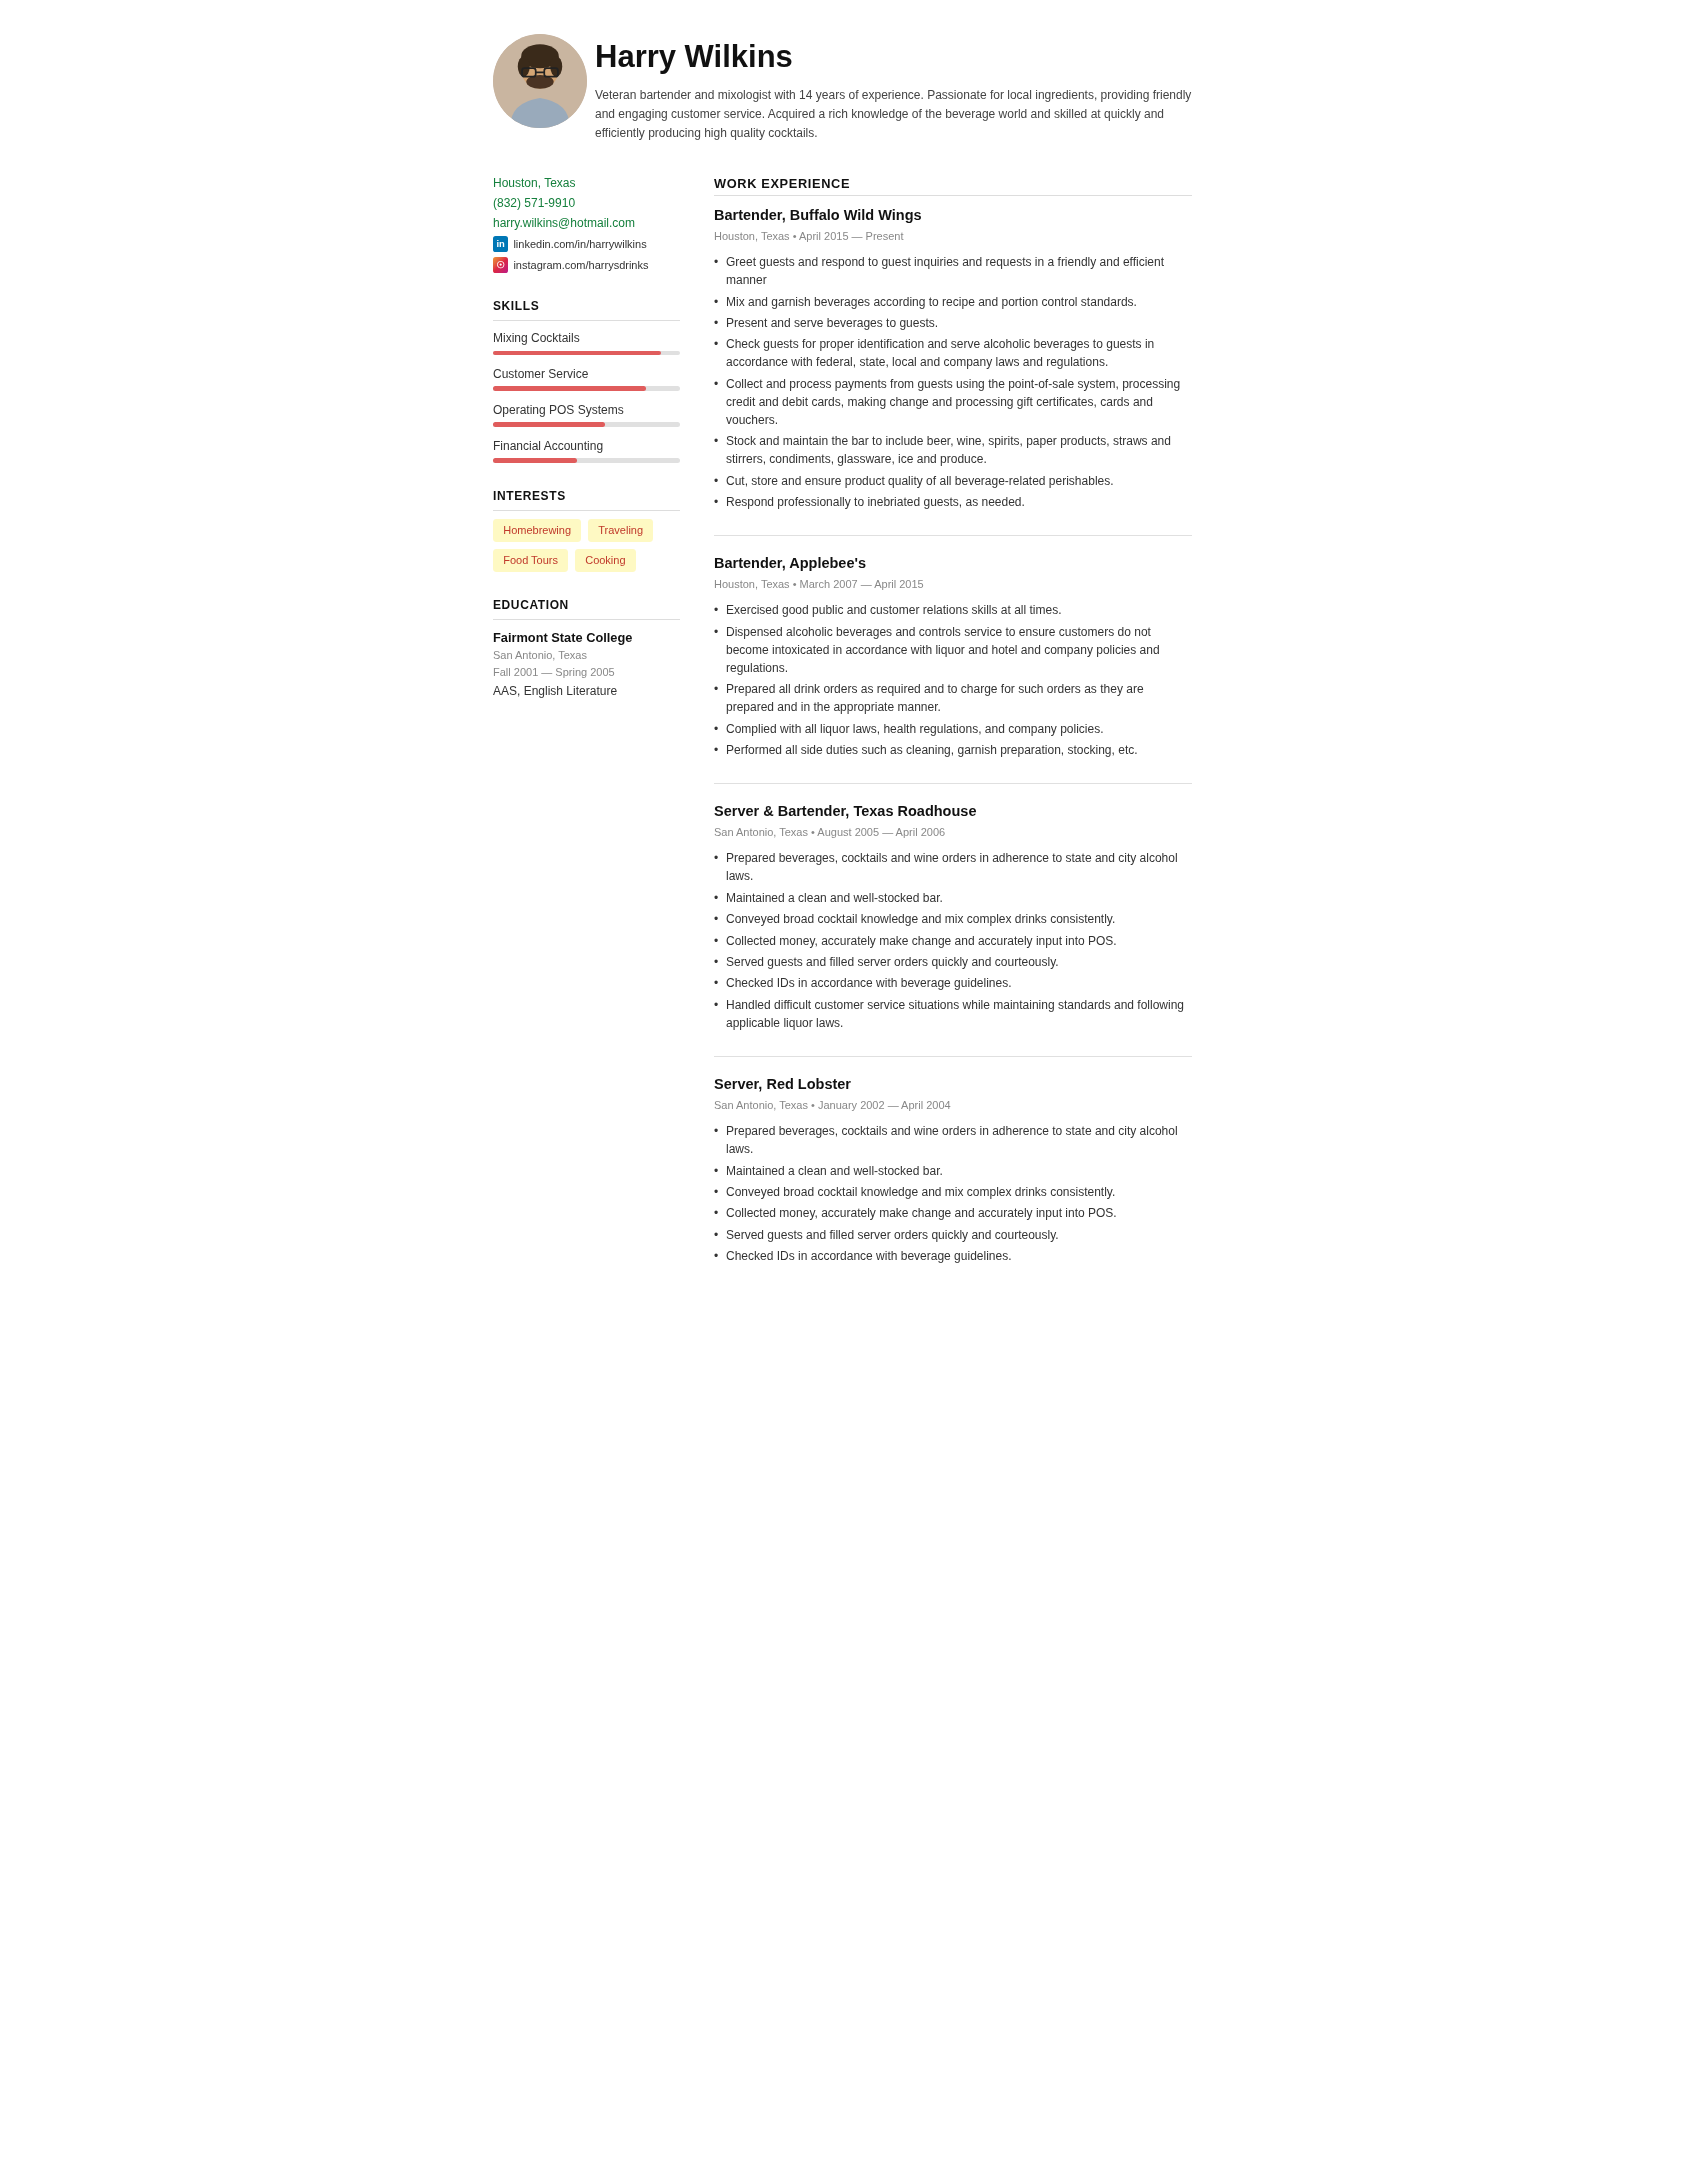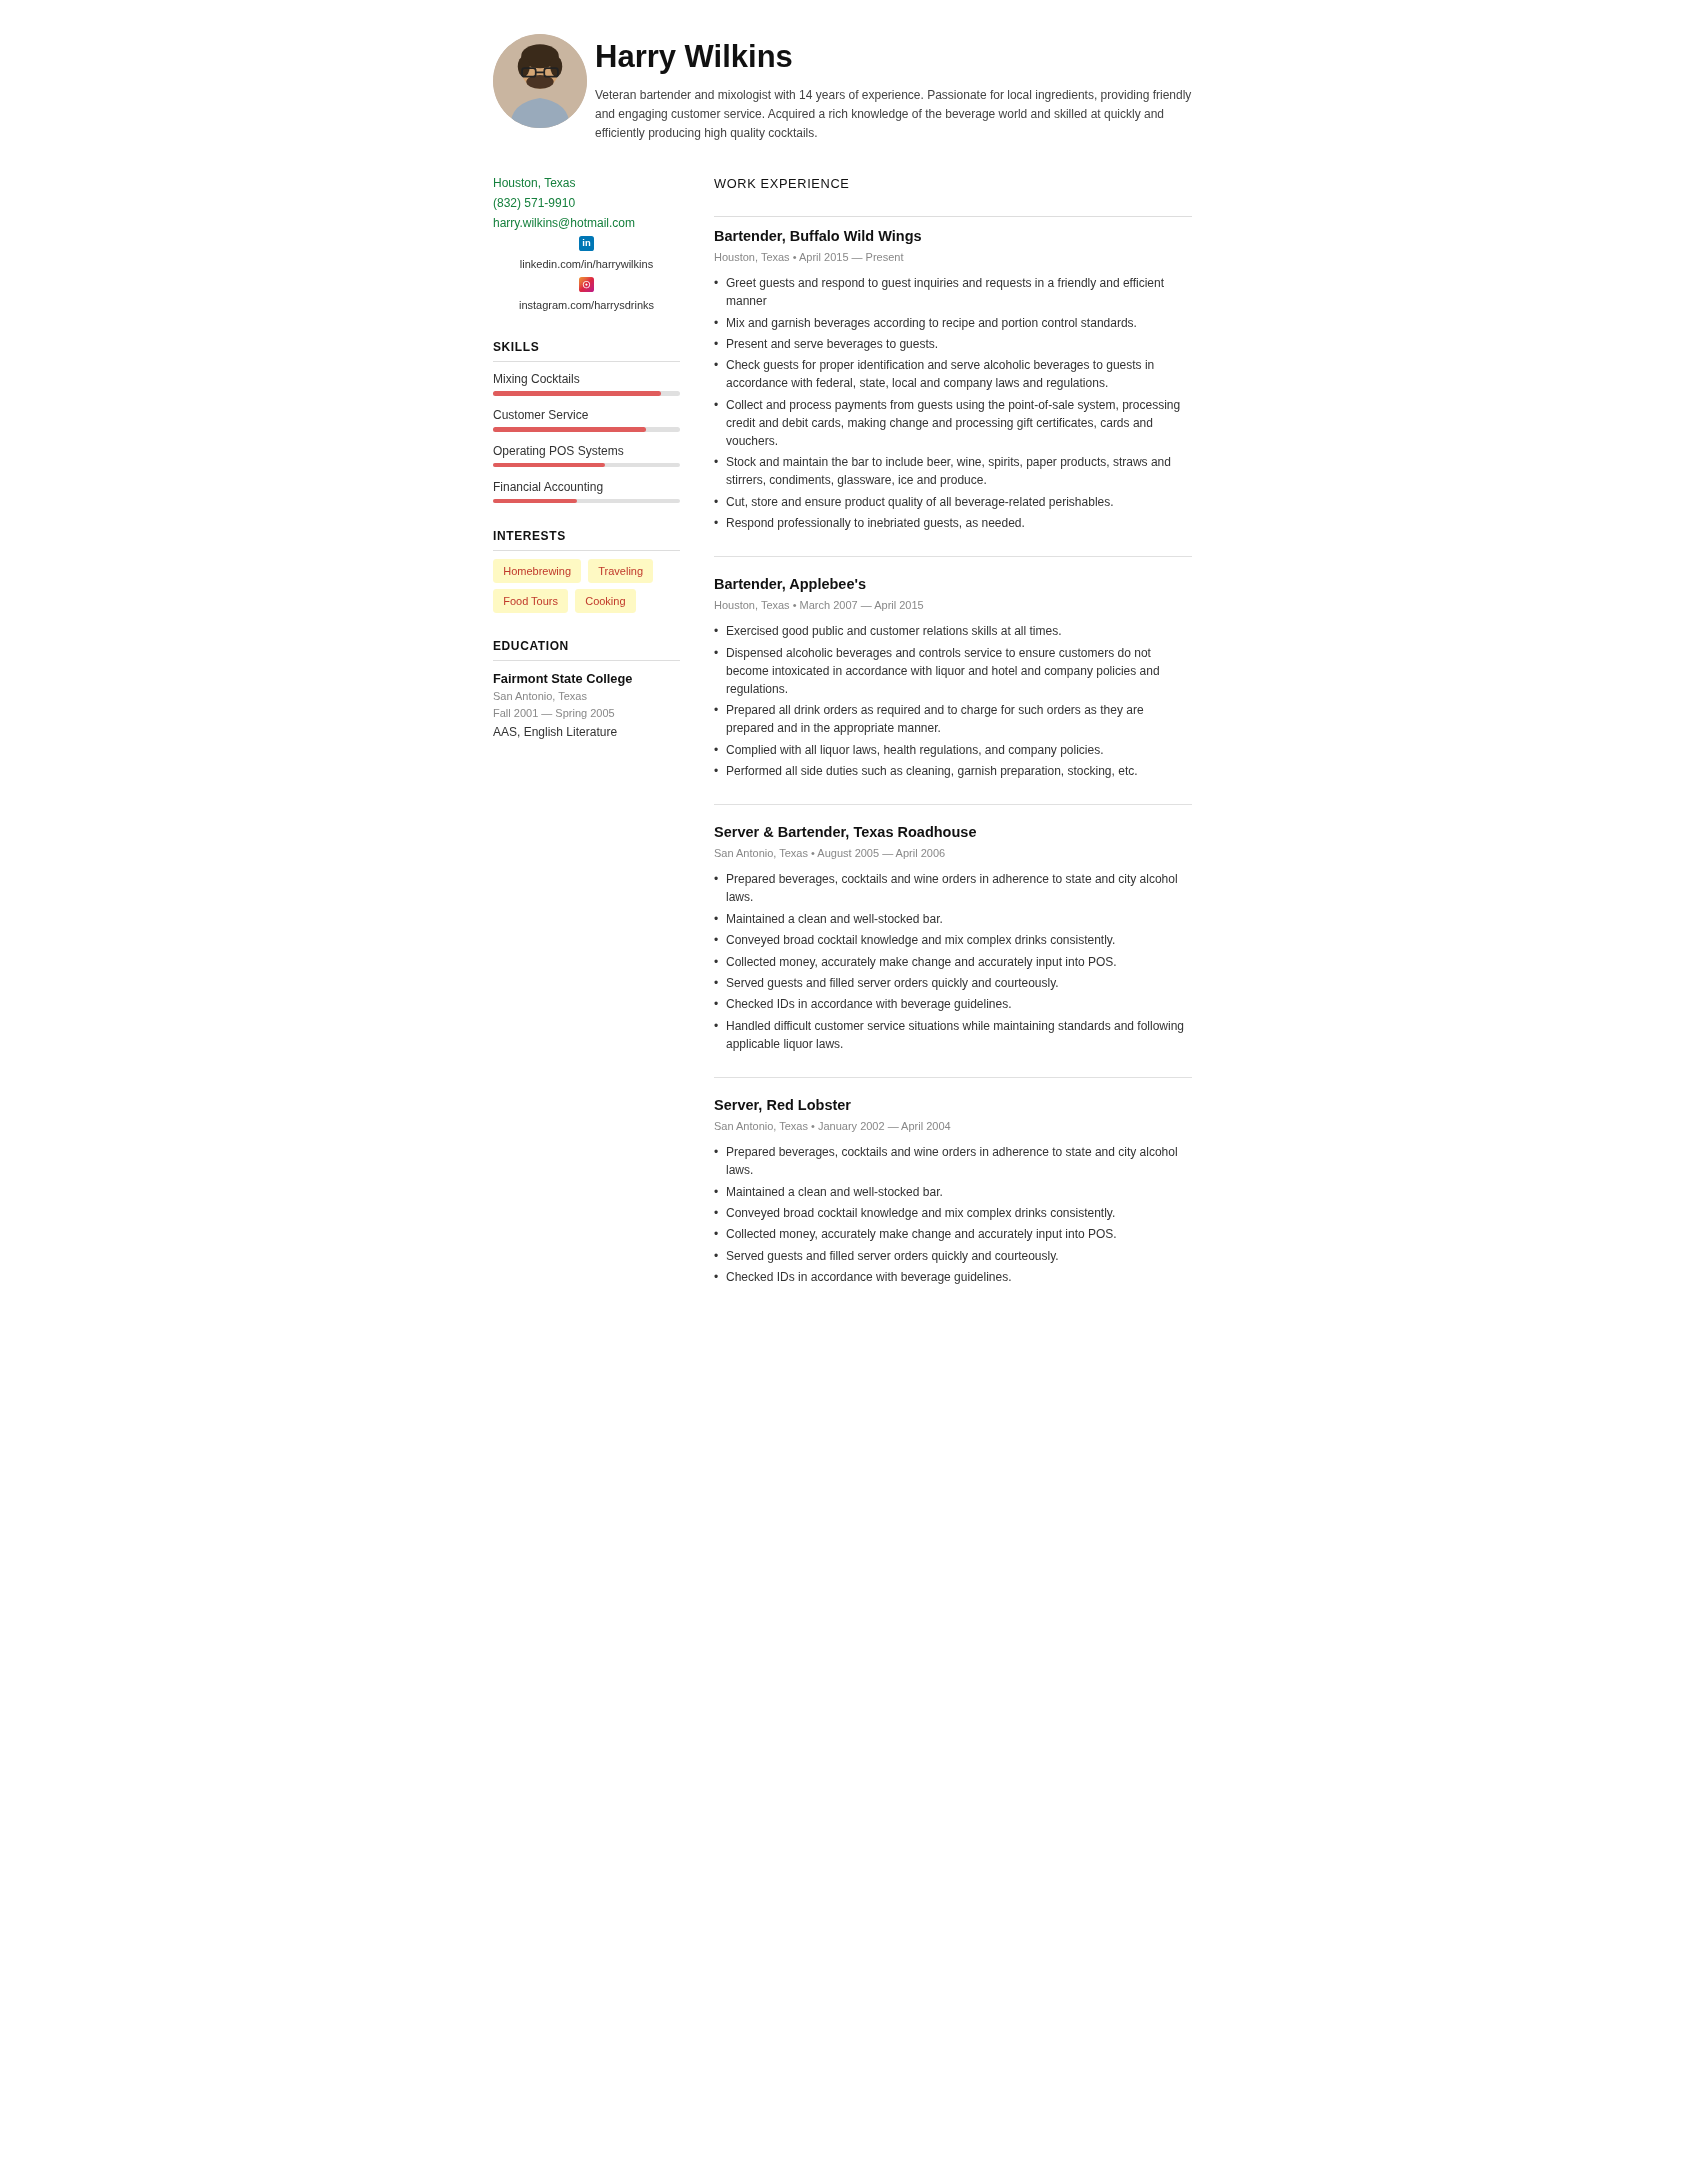--- a/index.html
+++ b/index.html
@@ -73,21 +73,20 @@
       color: #15803d;
       margin-bottom: 1.7px;
     }
     .sidebar-contact .social-item {
       display: flex;
       align-items: center;
       gap: 5.1px;
       font-size: 11px;
       color: #333;
       margin-top: 4.3px;
-      flex-direction: column;
     }
     .social-icon {
       width: 15.3px;
       height: 15.3px;
       border-radius: 2.6px;
       display: flex;
       align-items: center;
       justify-content: center;
       font-size: 9.4px;
       font-weight: bold;
@@ -159,25 +158,25 @@
     }
     .edu-degree {
       font-size: 12px;
       color: #333;
       margin-top: 1.7px;
     }
 
     
     .work-section-title {
       font-size: 12.8px;
-      font-weight: 400;
+      font-weight: 700;
       letter-spacing: 0.05em;
       color: #111;
       margin-bottom: 8.5px;
-      padding-bottom: 23px;
+      padding-bottom: 2px;
       border-bottom: 1.3px solid #ddd;
     }
     .job {
       margin-bottom: 24px;
     }
     .job-title {
       font-size: 14.5px;
       font-weight: 700;
       color: #111;
       margin-bottom: 1.7px;

